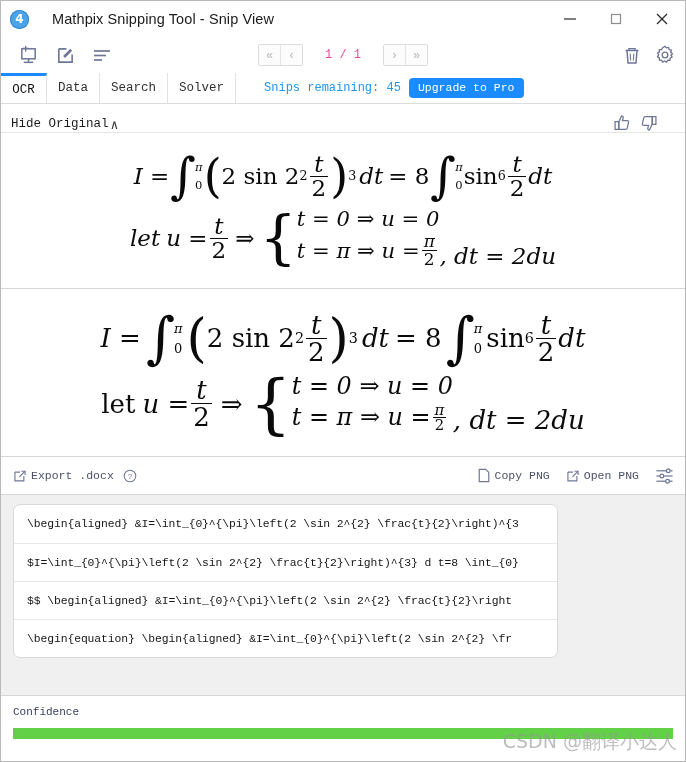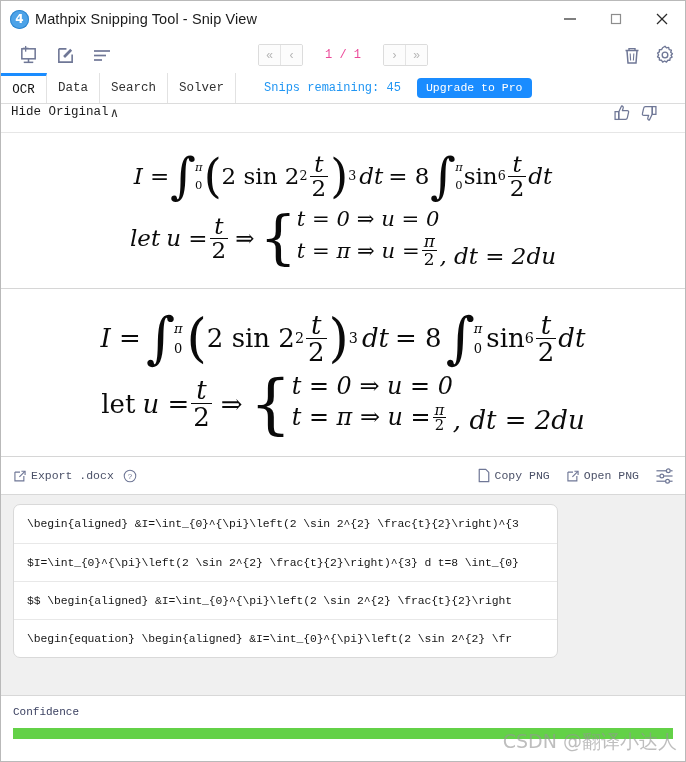--- a/index.html
+++ b/index.html
@@ -42,21 +42,21 @@
     font-size: 12px;
     font-weight: bold;
     display: flex;
     align-items: center;
     justify-content: center;
     font-family: "DejaVu Sans", sans-serif;
     box-shadow: inset 0 0 0 1px #2d86cf;
     flex: 0 0 auto;
   }
   .title-text {
-    margin-left: 6px;
+    margin-left: 23px;
     font-size: 14.5px;
     color: #1b1b1b;
     letter-spacing: .1px;
     white-space: nowrap;
   }
   .win-controls {
     margin-left: auto;
     display: flex;
     align-items: stretch;
     height: 36px;
@@ -149,21 +149,21 @@
   }
   .tab:first-child { border-left: 0; }
   .tab.active {
     border-top: 3px solid #1a8cff;
     color: #111;
   }
   .snips {
     margin-left: 28px;
     display: flex;
     align-items: center;
-    gap: 16px;
+    gap: 8px;
   }
   .snips-text {
     font-family: "Liberation Mono", monospace;
     font-size: 12px;
     color: #2196f3;
     white-space: nowrap;
   }
   .upgrade {
     background: #1a8cff;
     color: #fff;
@@ -173,21 +173,21 @@
     border-radius: 4px;
     white-space: nowrap;
     line-height: 1;
   }
 
   
   .hidebar {
     height: 28px;
     flex: 0 0 28px;
     display: flex;
-    align-items: flex-start;
+    align-items: flex-end;
     padding: 0 27px 0 10px;
     background: #fff;
   }
   .hide-link {
     font-family: "Liberation Mono", monospace;
     font-size: 12.5px;
     color: #1c1c1c;
     display: flex;
     align-items: center;
     gap: 2px;

